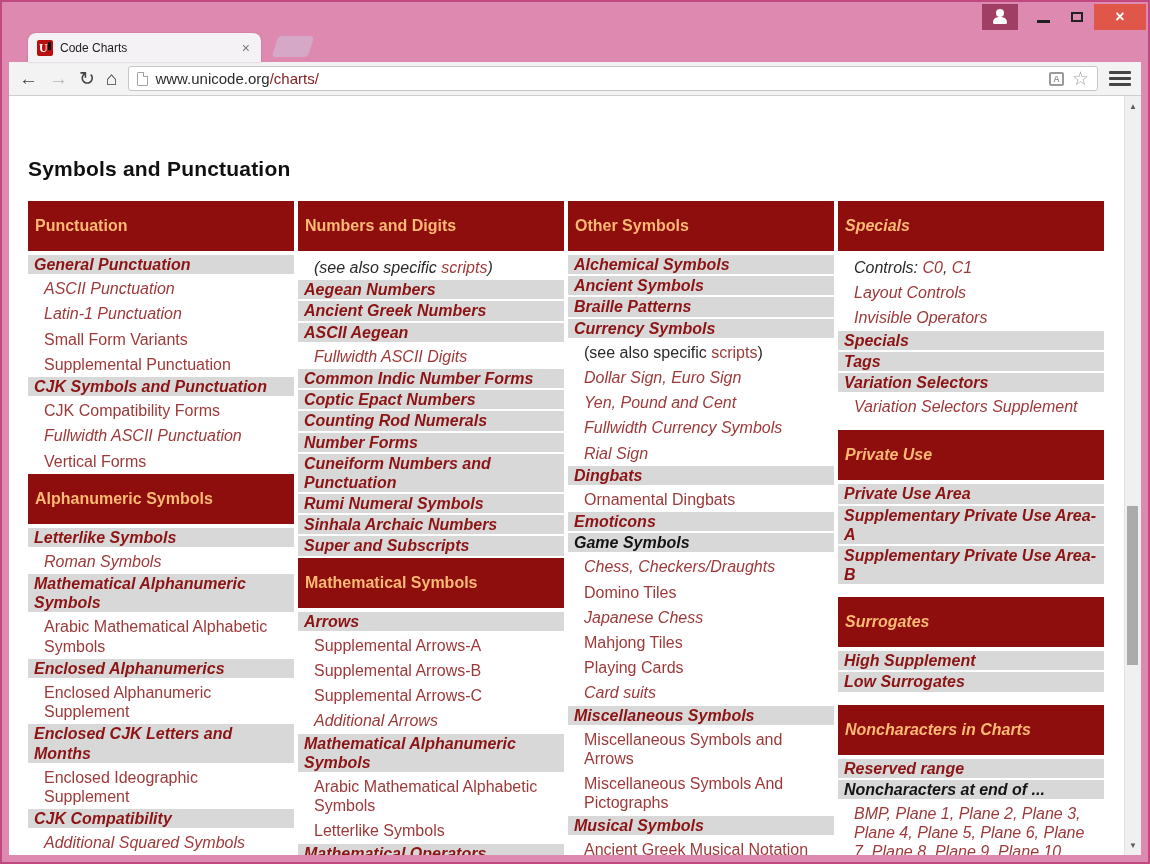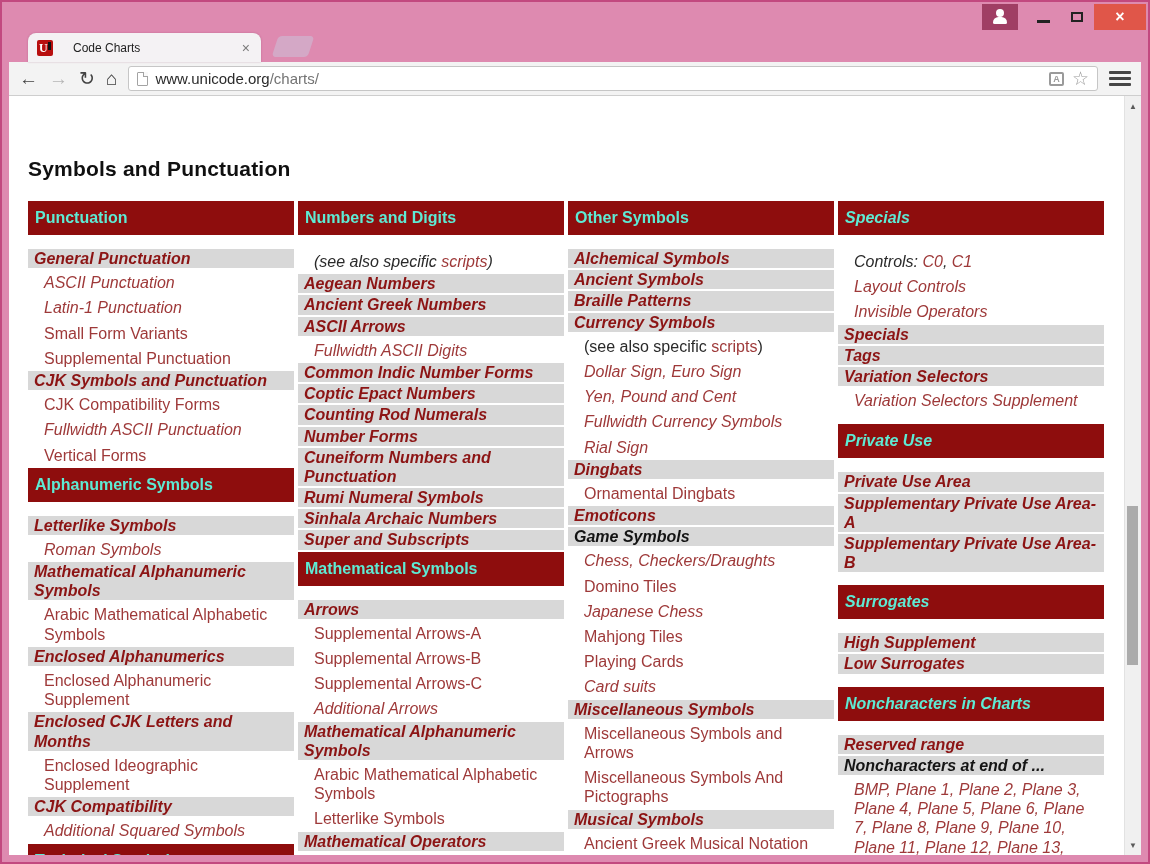--- a/index.html
+++ b/index.html
@@ -24,54 +24,54 @@
   .titlebar { position:relative; height:60px; }
   .tab {
     position:absolute; left:19px; bottom:0; width:233px; height:29px;
     background:#f4f2f4; border-radius:8px 8px 0 0;
     display:flex; align-items:center; padding:0 8px 0 9px;
     box-shadow:0 0 2px rgba(120,40,80,.35);
   }
   .favicon { position:relative; width:16px; height:16px; background:#b80f0f; border-radius:2px; flex:none; }
   .favicon .u { position:absolute; left:2px; top:1px; color:#fff; font-size:12px; font-weight:700; font-family:"Liberation Serif", serif; }
   .favicon .notch { position:absolute; right:2px; top:2px; width:3px; height:8px; background:#111; }
-  .tab-label { margin-left:20px; font-size:12px; color:#222; flex:1; white-space:nowrap; overflow:hidden; }
+  .tab-label { margin-left:7px; font-size:12px; color:#222; flex:1; white-space:nowrap; overflow:hidden; }
   .tab-close { color:#7a7a7a; font-size:14px; line-height:1; padding:2px 3px; }
   .newtab {
     position:absolute; left:266px; bottom:5px; width:36px; height:21px;
     background:#d4a8c6; border-radius:4px; transform:skewX(-18deg);
   }
   
   .toolbar {
     height:34px; background:#f3f3f3; border-bottom:1px solid #cecece;
     display:flex; align-items:center; padding:0 10px; gap:11px;
   }
   .tico { font-size:19px; line-height:1; color:#424242; }
   .tico.disabled { color:#b5b5b5; }
   .addr {
     flex:1; height:25px; background:#fff; border:1px solid #c6c6c6; border-radius:3px;
     display:flex; align-items:center; padding:0 8px; gap:7px; min-width:0;
   }
   .docico { position:relative; width:11px; height:14px; border:1.5px solid #a3a3a3; border-radius:1px; flex:none; }
   .docico:after { content:""; position:absolute; right:-1px; top:-1px; width:4px; height:4px; background:#f9f9f9; border-left:1.5px solid #a3a3a3; border-bottom:1.5px solid #a3a3a3; }
   .url { font-size:15px; white-space:nowrap; overflow:hidden; flex:1; }
   .url .host { color:#2b2b2b; }
-  .url .path { color:#737373;text-align:right; }
+  .url .path { color:#7f1d1d;text-align:right; }
   .addr-right { display:flex; align-items:center; gap:8px; }
   .xlate { position:relative; width:15px; height:14px; border:2px solid #9a9a9a; border-radius:2px; color:#9a9a9a; font-size:9px; font-weight:700; text-align:center; line-height:10px; }
   .star { font-size:19px; color:#9a9a9a; line-height:1; }
   .menubtn { width:22px; display:flex; flex-direction:column; gap:3px; padding:2px 0; }
   .menubtn i { display:block; height:3px; background:#454545; border-radius:1px; }
   
   .content { position:relative; height:759px; background:#fff; overflow:hidden; }
   .page { position:absolute; left:0; top:0; right:17px; bottom:0; overflow:hidden; padding:13px 0 0 19px; }
   .ptitle { font-size:21px; font-weight:700; color:#101010; margin-bottom:20px; letter-spacing:.2px;margin-top:48px; }
   .cols { display:flex; align-items:flex-start; gap:4px; }
   .col { width:266px; flex:none; }
-  .row-header { background:#8e0d0d; color:#5eead4; font-weight:700; font-size:16px; padding:8px 7px; margin-bottom:14px; }
+  .row-header { background:#8e0d0d; color:#fdba74; font-weight:700; font-size:16px; padding:16px 7px; margin-bottom:4px; }
   .row-header.i { font-style:italic; }
   .row-sub { background:#d8d8d8; color:#8c1414; font-weight:700; font-style:italic; font-size:16px; line-height:1.2; padding:0 6px; margin-bottom:2px; }
   .row-sub.plain { color:#141414; }
   .row-link { color:#9e3939; font-size:16px; line-height:1.2; padding:3px 14px 3px 16px; }
   .row-link.i { font-style:italic; }
   .row-note { color:#2a2a2a; font-size:16px; line-height:1.2; padding:3px 10px 3px 16px; }
   .row-note.i { font-style:italic; }
   .row-note .lnk { color:#9e3939; }
   .row-gap { height:11px; }
   
@@ -161,21 +161,21 @@
             <div class="row-link i">Additional Squared Symbols</div>
             <div class="row-header">Technical Symbols</div>
             <div class="row-link i">APL symbols</div>
             <div class="row-link">Control Pictures</div>
           </div>
           <div class="col">
             <div class="row-header">Numbers and Digits</div>
             <div class="row-note i"><span>(see also specific </span><span class="lnk">scripts</span><span>)</span></div>
             <div class="row-sub">Aegean Numbers</div>
             <div class="row-sub">Ancient Greek Numbers</div>
-            <div class="row-sub">ASCII Arrows</div>
+            <div class="row-sub">ASCII Aegean</div>
             <div class="row-link i">Fullwidth ASCII Digits</div>
             <div class="row-sub">Common Indic Number Forms</div>
             <div class="row-sub">Coptic Epact Numbers</div>
             <div class="row-sub">Counting Rod Numerals</div>
             <div class="row-sub">Number Forms</div>
             <div class="row-sub">Cuneiform Numbers and Punctuation</div>
             <div class="row-sub">Rumi Numeral Symbols</div>
             <div class="row-sub">Sinhala Archaic Numbers</div>
             <div class="row-sub">Super and Subscripts</div>
             <div class="row-header">Mathematical Symbols</div>

